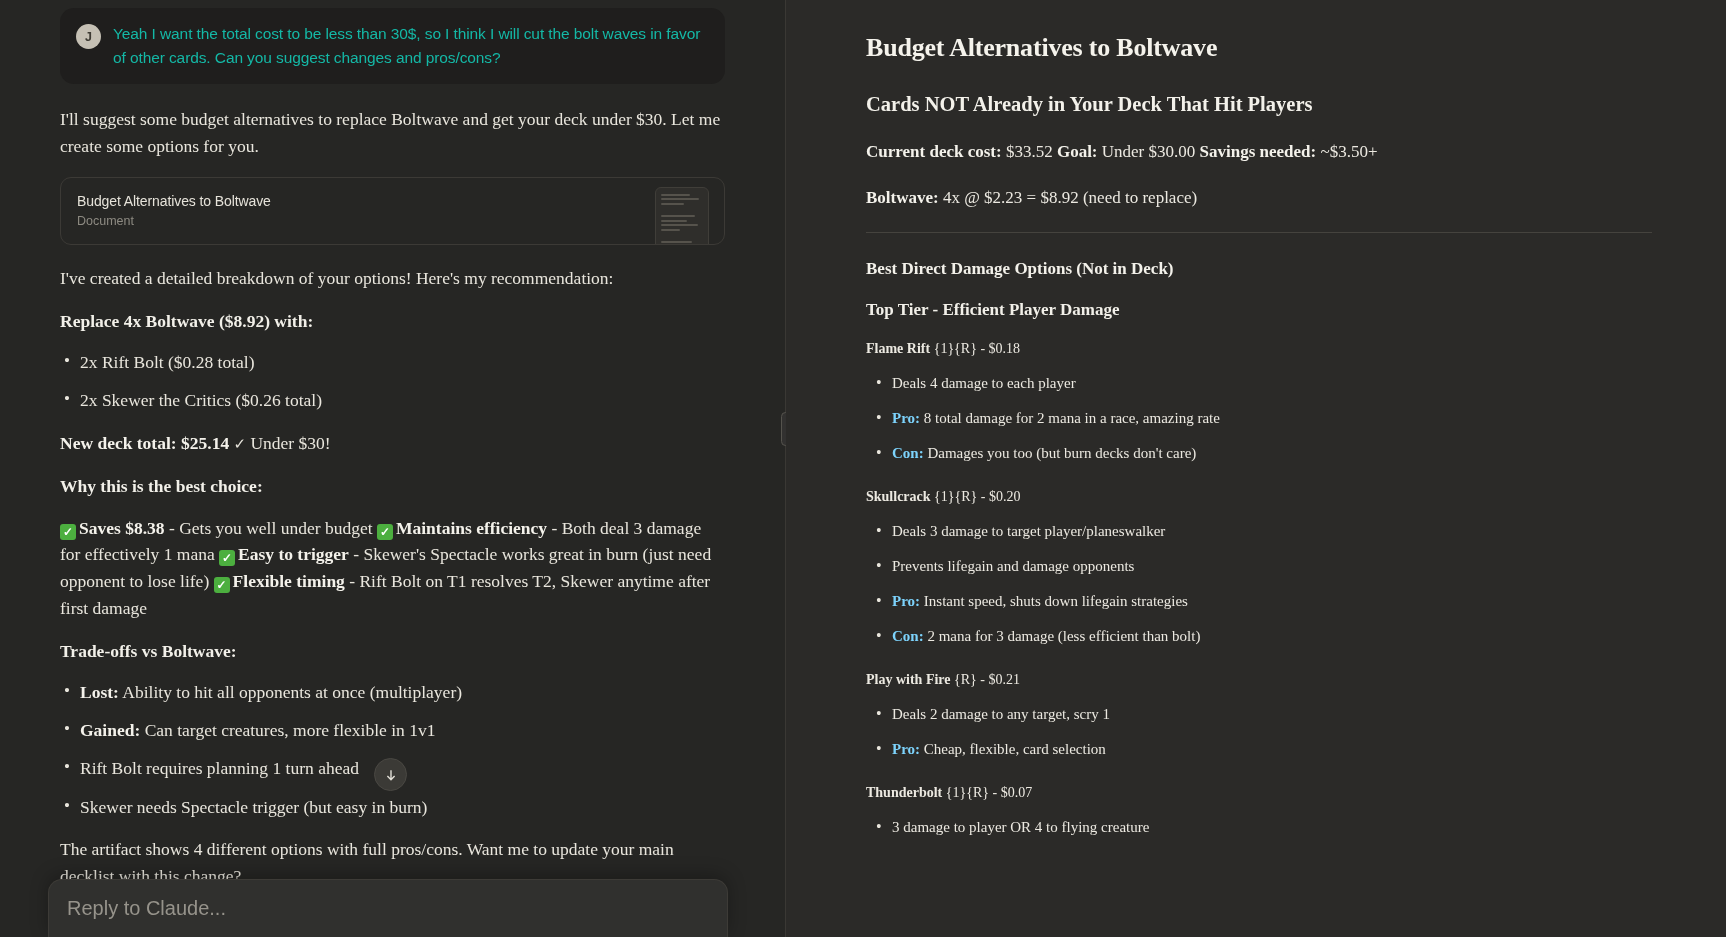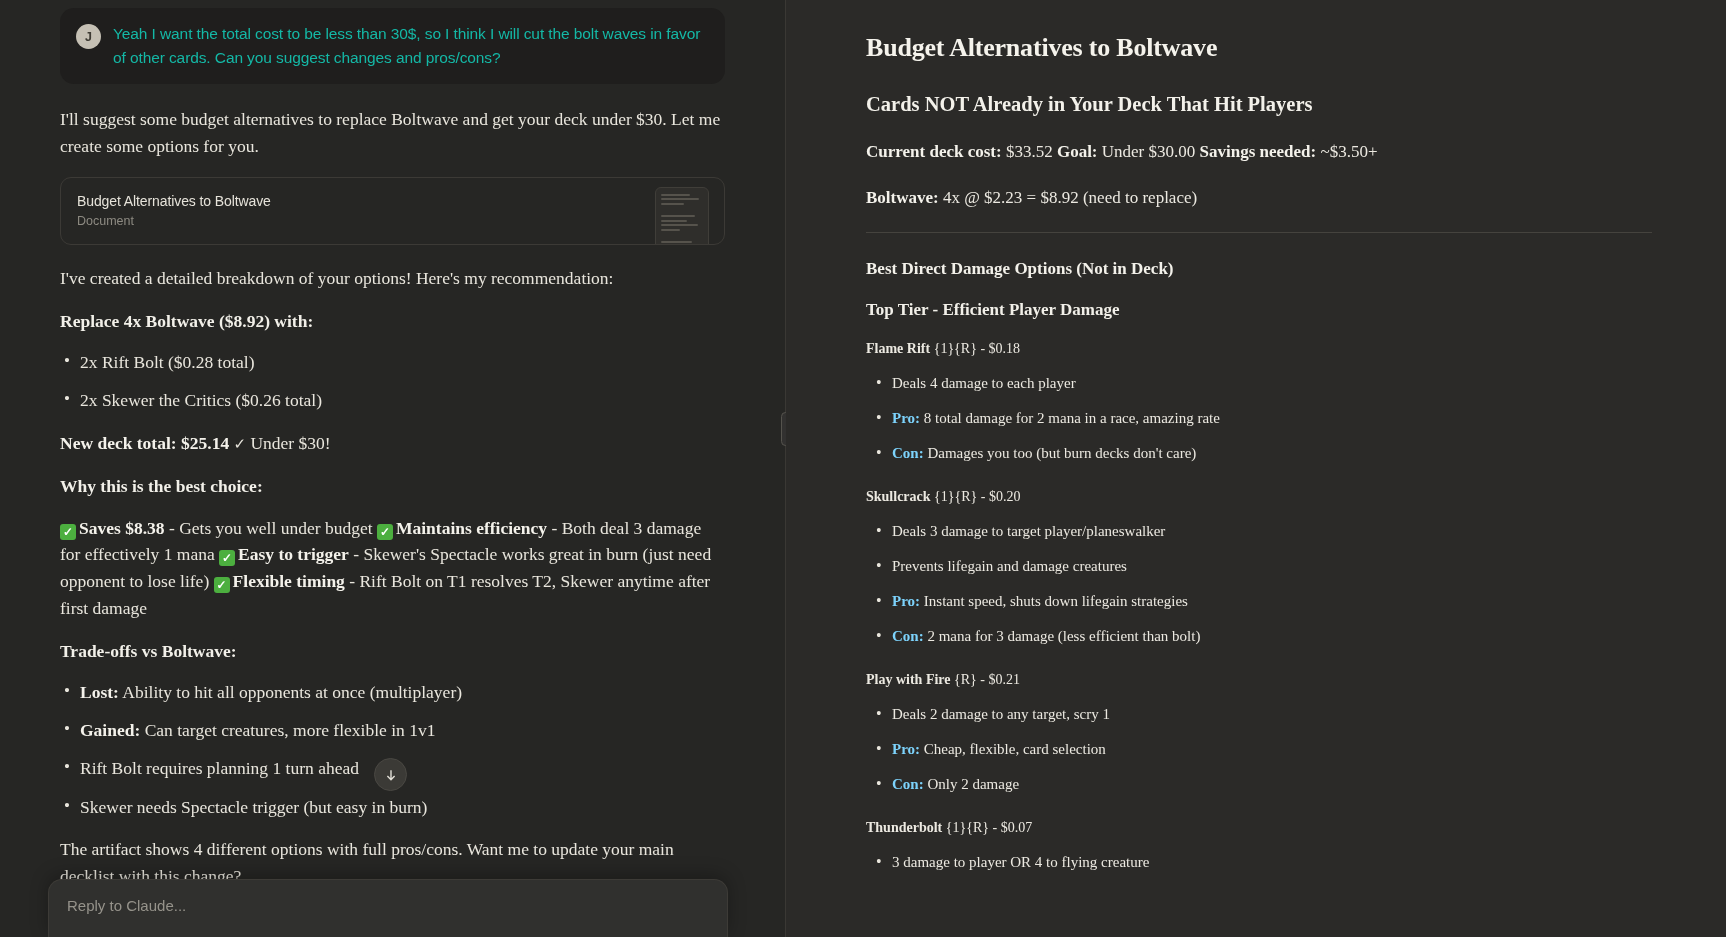--- a/index.html
+++ b/index.html
@@ -139,21 +139,21 @@
     background: #30302e;
     border: 1px solid #3d3b37;
     border-bottom: none;
     border-radius: 14px 14px 0 0;
     padding: 17px 18px;
     box-shadow: 0 -4px 18px rgba(0,0,0,0.28);
   }
   .composer-placeholder {
     color: #96938b;
     font-family: "Liberation Sans", sans-serif;
-    font-size: 15px;
+    font-size: 20px;
   }
 
   
   .scroll-down {
     position: absolute; left: 374px; top: 758px;
     width: 33px; height: 33px; border-radius: 50%;
     background: #3b3a36;
     border: 1px solid #4a4843;
     display: flex; align-items: center; justify-content: center;
     cursor: pointer; z-index: 6;
@@ -360,34 +360,33 @@
         <li><b>Con:</b> <span>Damages you too (but burn decks don't care)</span></li>
       </ul>
 
       <p class="a-card-title">
         <b>Skullcrack</b>
         <span class="mana">{1}{R}</span>
         <span>- $0.20</span>
       </p>
       <ul class="a-ul">
         <li><span>Deals 3 damage to target player/planeswalker</span></li>
-        <li><span>Prevents lifegain and damage creatures</span></li>
+        <li><span>Prevents lifegain and damage opponents</span></li>
         <li><b>Pro:</b> <span>Instant speed, shuts down lifegain strategies</span></li>
         <li><b>Con:</b> <span>2 mana for 3 damage (less efficient than bolt)</span></li>
       </ul>
 
       <p class="a-card-title">
         <b>Play with Fire</b>
         <span class="mana">{R}</span>
         <span>- $0.21</span>
       </p>
       <ul class="a-ul">
         <li><span>Deals 2 damage to any target, scry 1</span></li>
         <li><b>Pro:</b> <span>Cheap, flexible, card selection</span></li>
-        <li><b>Con:</b> <span>Only 2 damage</span></li>
       </ul>
 
       <p class="a-card-title">
         <b>Thunderbolt</b>
         <span class="mana">{1}{R}</span>
         <span>- $0.07</span>
       </p>
       <ul class="a-ul">
         <li><span>3 damage to player OR 4 to flying creature</span></li>
 

